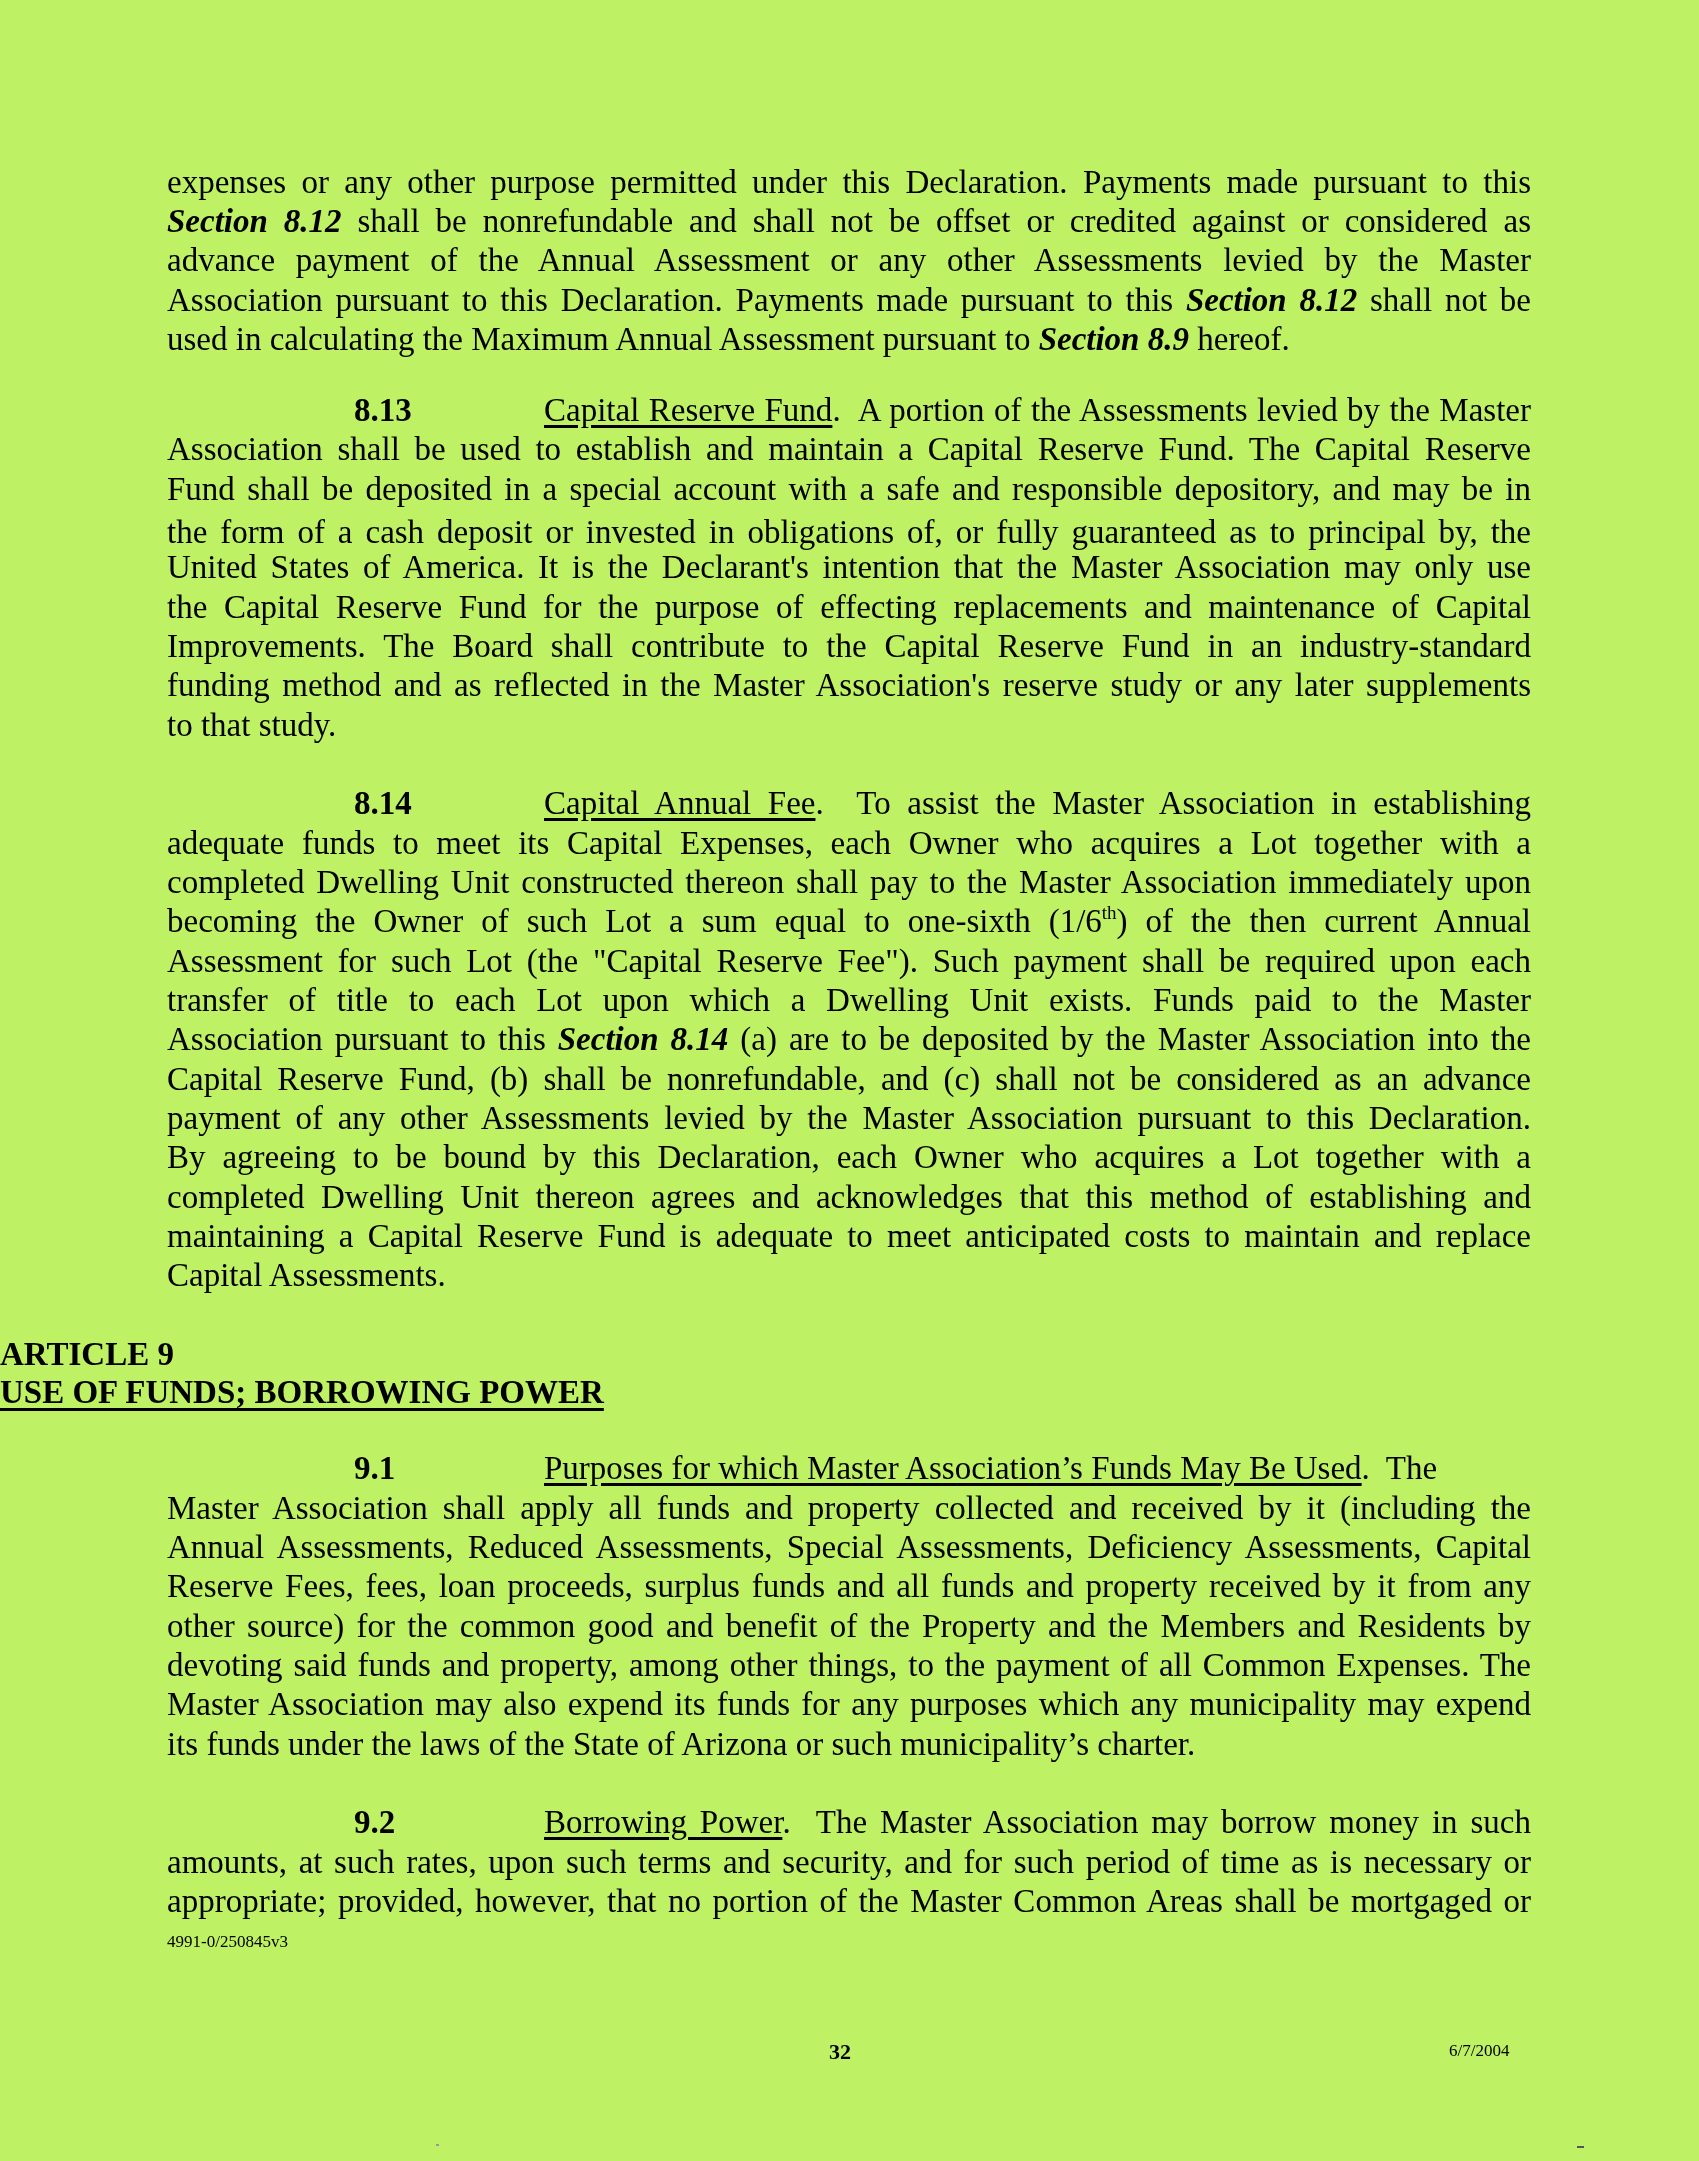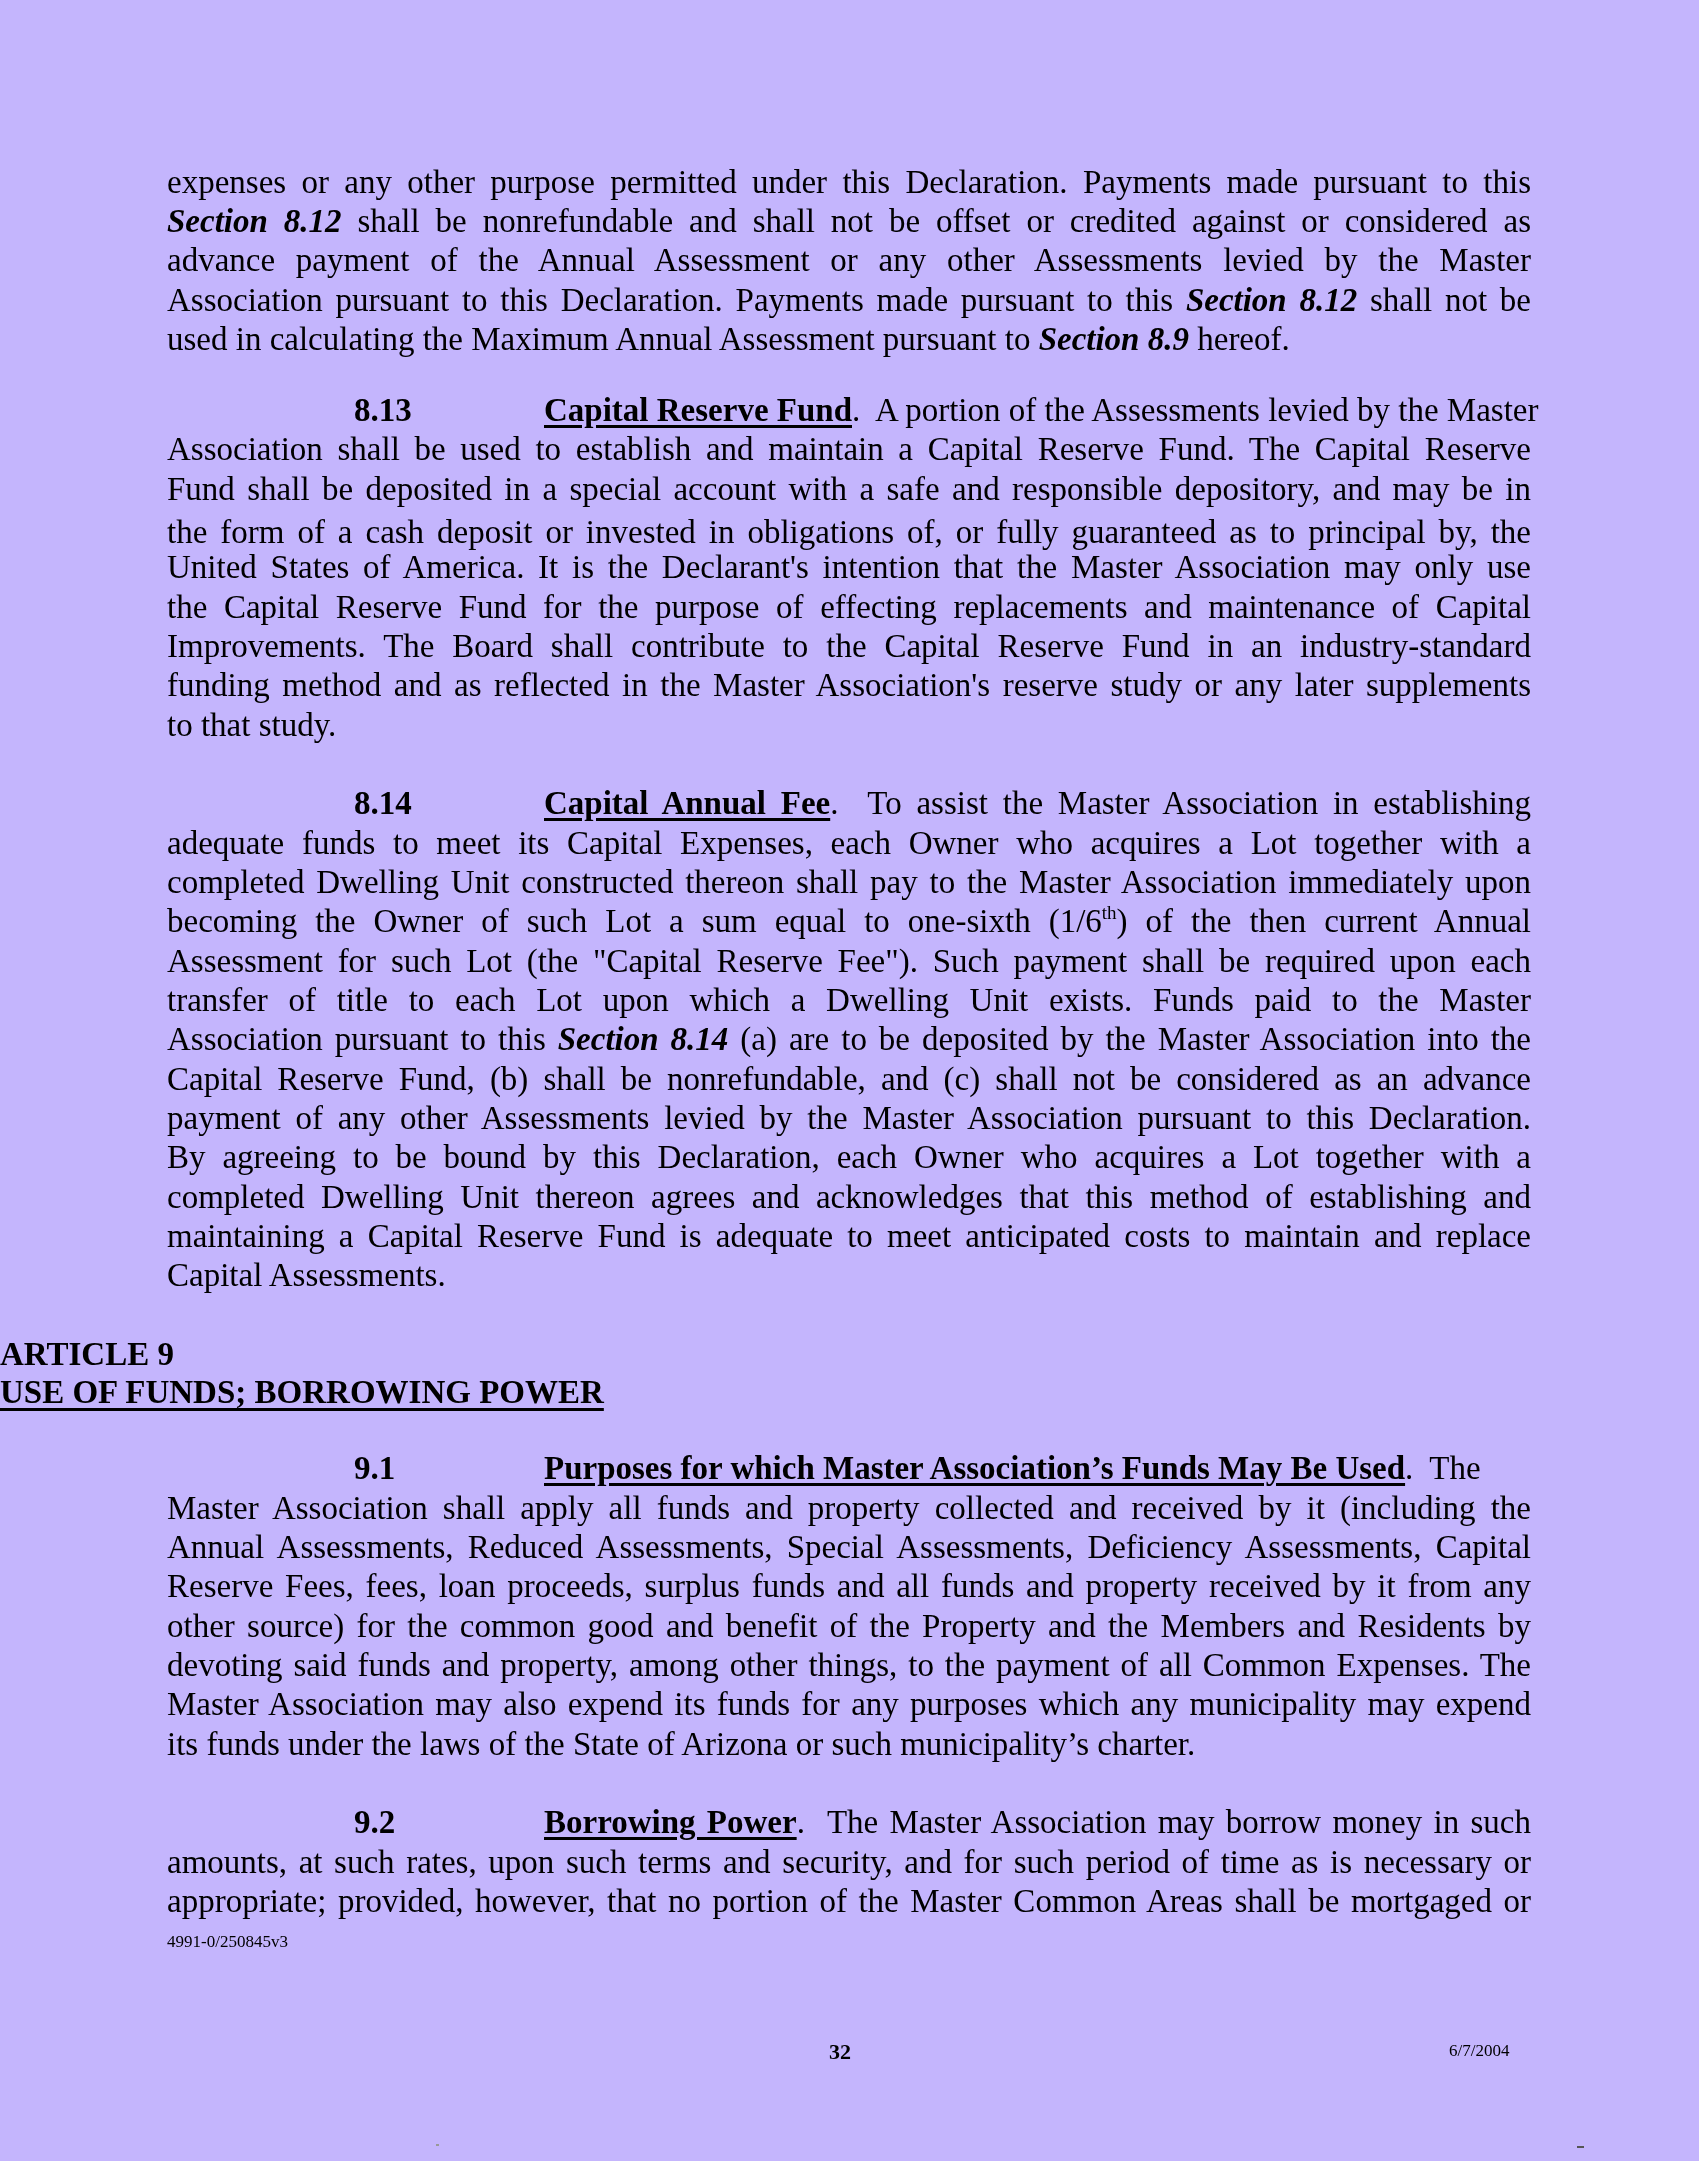--- a/index.html
+++ b/index.html
@@ -1,30 +1,30 @@
 <!DOCTYPE html>
 <html style="font-size:10.5px"><head>
 <meta charset="utf-8">
 <style>
   html, body { margin: 0; padding: 0; background: #ffffff; }
   body { width: 1700px; height: 2161px; position: relative; overflow: hidden; }
   .page {
     position: absolute; left: 0; top: 0; width: 1700px; height: 2161px;
-    background: #c4b5fd; color: #000000;
+    background: #bef264; color: #000000;
     font-family: "Liberation Serif", "DejaVu Serif", serif;
     font-size: 33px;
   }
   .ln {
     position: absolute; left: 167px; width: 1364px;
     height: 39px; line-height: 39px; white-space: nowrap;
     text-align: justify; text-align-last: justify;
   }
   .ln.last { text-align: left; text-align-last: left; }
   .secnum { display: inline-block; width: 190px; padding-left: 187px; font-weight: bold; box-sizing: content-box; }
-  .sectitle { font-weight: bold; text-decoration: underline; text-decoration-thickness: 3.3px; text-underline-offset: 3.9px; }
+  .sectitle { font-weight: normal; text-decoration: underline; text-decoration-thickness: 3.3px; text-underline-offset: 3.9px; }
   .ref { font-weight: bold; font-style: italic; }
   .center {
     position: absolute; left: 0; width: 1700px; text-align: left;
     font-weight: bold; height: 39px; line-height: 39px;
   }
   .center.ul span { text-decoration: underline; text-decoration-thickness: 3.3px; text-underline-offset: 5.2px; margin-top: 20px; }
   sup { font-size: 19px; line-height: 0; vertical-align: 13px; margin-top: 16px; }
   .foot { position: absolute; font-size: 17px; line-height: 19.7px; }
   .foot-center { font-size: 22px; }
   .speck { position: absolute; background: #999; }

